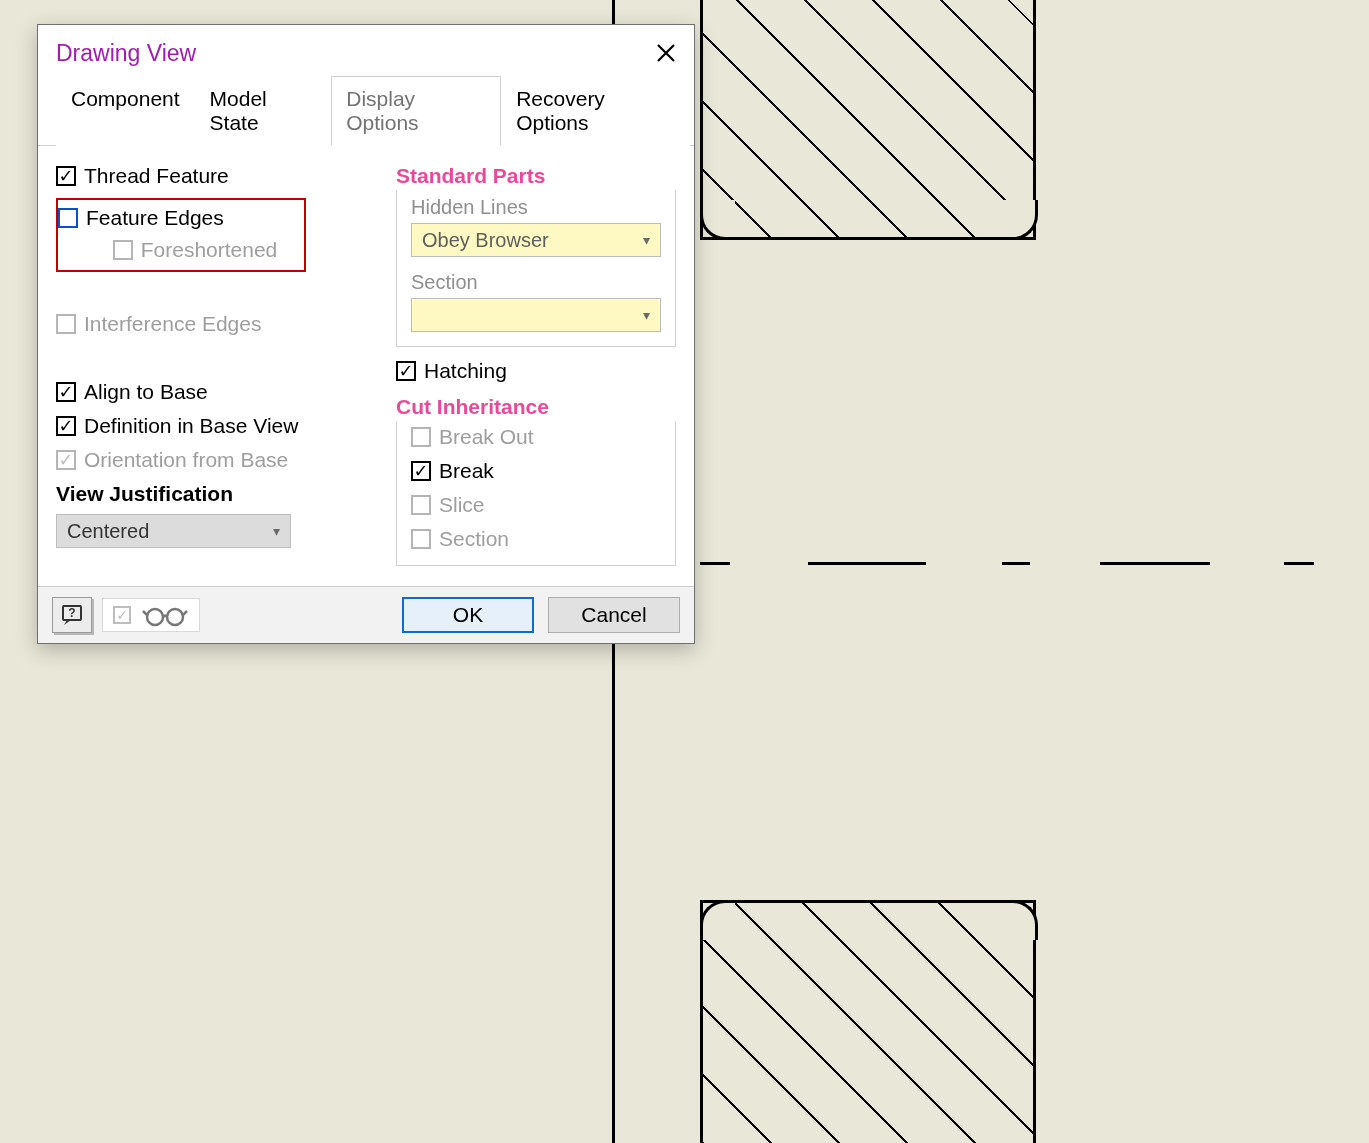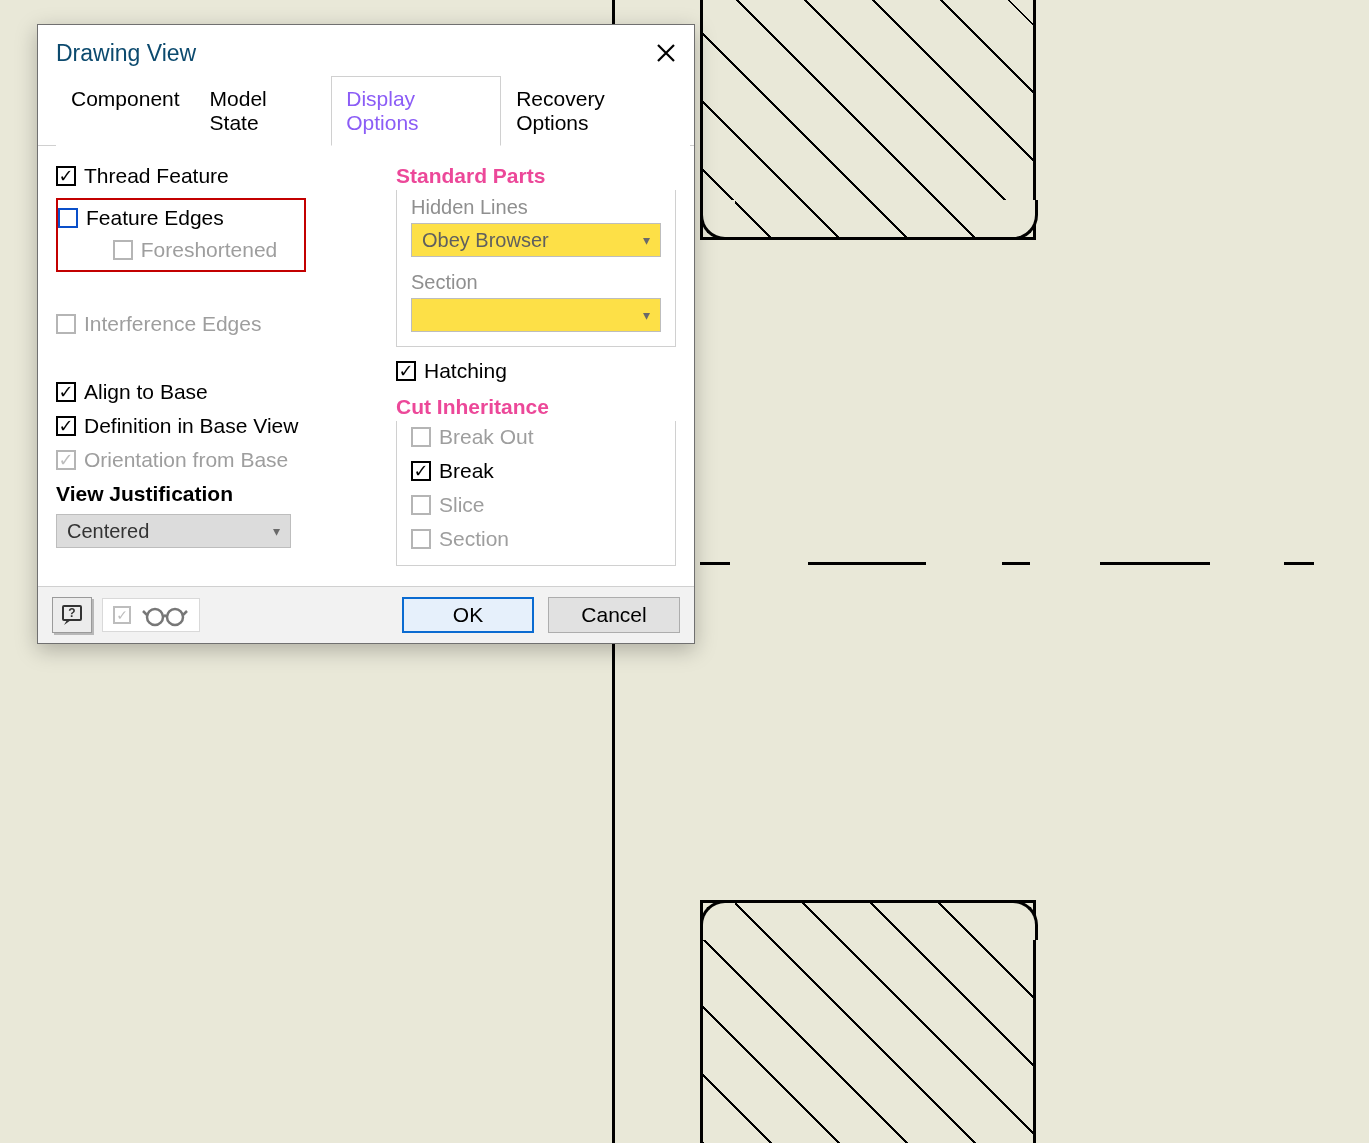--- a/index.html
+++ b/index.html
@@ -37,25 +37,25 @@
     .tick { position:absolute; top:562px; height:2.5px; background:#000;}
     .tk1{ left:700px; width:30px;} .tk2{ left:808px; width:118px;} .tk3{ left:1002px; width:28px;}
     .tk4{ left:1100px; width:110px;} .tk5{ left:1284px; width:30px;}
     
     .dialog {
       position: absolute; left: 37px; top: 24px; width: 658px; height: 620px;
       background: #fff; border: 1px solid #707070;
       box-shadow: 0 6px 20px rgba(0,0,0,0.25);
     }
     .titlebar { display:flex; align-items:center; justify-content:space-between; padding: 14px 14px 8px 18px;}
-    .title { font-size: 23px; color:#0c4a6e;}
+    .title { font-size: 23px; color:#a21caf;}
     .close { width:28px; height:28px; display:flex; align-items:center; justify-content:center; font-size:26px; line-height:1; cursor:pointer;}
     .tabs { display:flex; padding: 0 4px 0 18px; border-bottom:1px solid #d0d0d0; position:relative; gap:0;}
     .tab {
-      padding: 10px 14px 10px 14px; font-size:21px; color:#8b5cf6; border:1px solid transparent;
+      padding: 10px 14px 10px 14px; font-size:21px; color:#737373; border:1px solid transparent;
       border-bottom:none; cursor:pointer; position:relative; top:1px; background:#fff;
     }
     .tab.inactive { color:#000; }
     .tab.active { border:1px solid #d0d0d0; border-bottom:1px solid #fff; }
     .panel { display:flex; padding: 18px 18px 10px 18px; gap:30px;}
     .col { flex:1; }
     .chk { display:flex; align-items:center; gap:8px; margin-bottom:10px; font-size:21px; color:#000;}
     .chk.disabled { color:#9e9e9e;}
     .chk .box {
       width:20px; height:20px; border:2px solid #000; display:inline-flex; align-items:center; justify-content:center; background:#fff;
@@ -65,21 +65,21 @@
     .chk.bluebox .box { border-color:#0a4fc9; border-width:2.5px;}
     .indent { margin-left:34px;justify-content:center;}
     .highlight-frame {
       border:2px solid #c30000; padding:4px 6px 6px 0; margin-bottom:6px; width:250px;
     }
     .spacer-sm { height: 34px; }
     .group { border:1px solid #d0d0d0; padding:12px 14px 14px 14px; margin-top:6px;}
     .group-hdr { font-size:21px; color:#ec4899; margin-bottom:6px;}
     .sub-hdr { font-size:20px; color:#8f8f8f; margin:4px 0;}
     .combo {
-      width: 100%; height:34px; background:#fde047; border:1px solid #bdbdbd;
+      width: 100%; height:34px; background:#fef9c3; border:1px solid #bdbdbd;
       display:flex; align-items:center; justify-content:space-between; padding:0 10px;
       color:#5f5f5f; font-size:20px;
     }
     .combo .chev { font-size:14px; color:#6a6a6a; }
     .footer {
       position:absolute; left:0; right:0; bottom:0; border-top:1px solid #d0d0d0;
       background:#f2f2f2; padding:10px 14px; display:flex; align-items:center; justify-content:space-between;
     }
     .footer-left { display:flex; gap:10px; align-items:center;}
     .btn-help {

